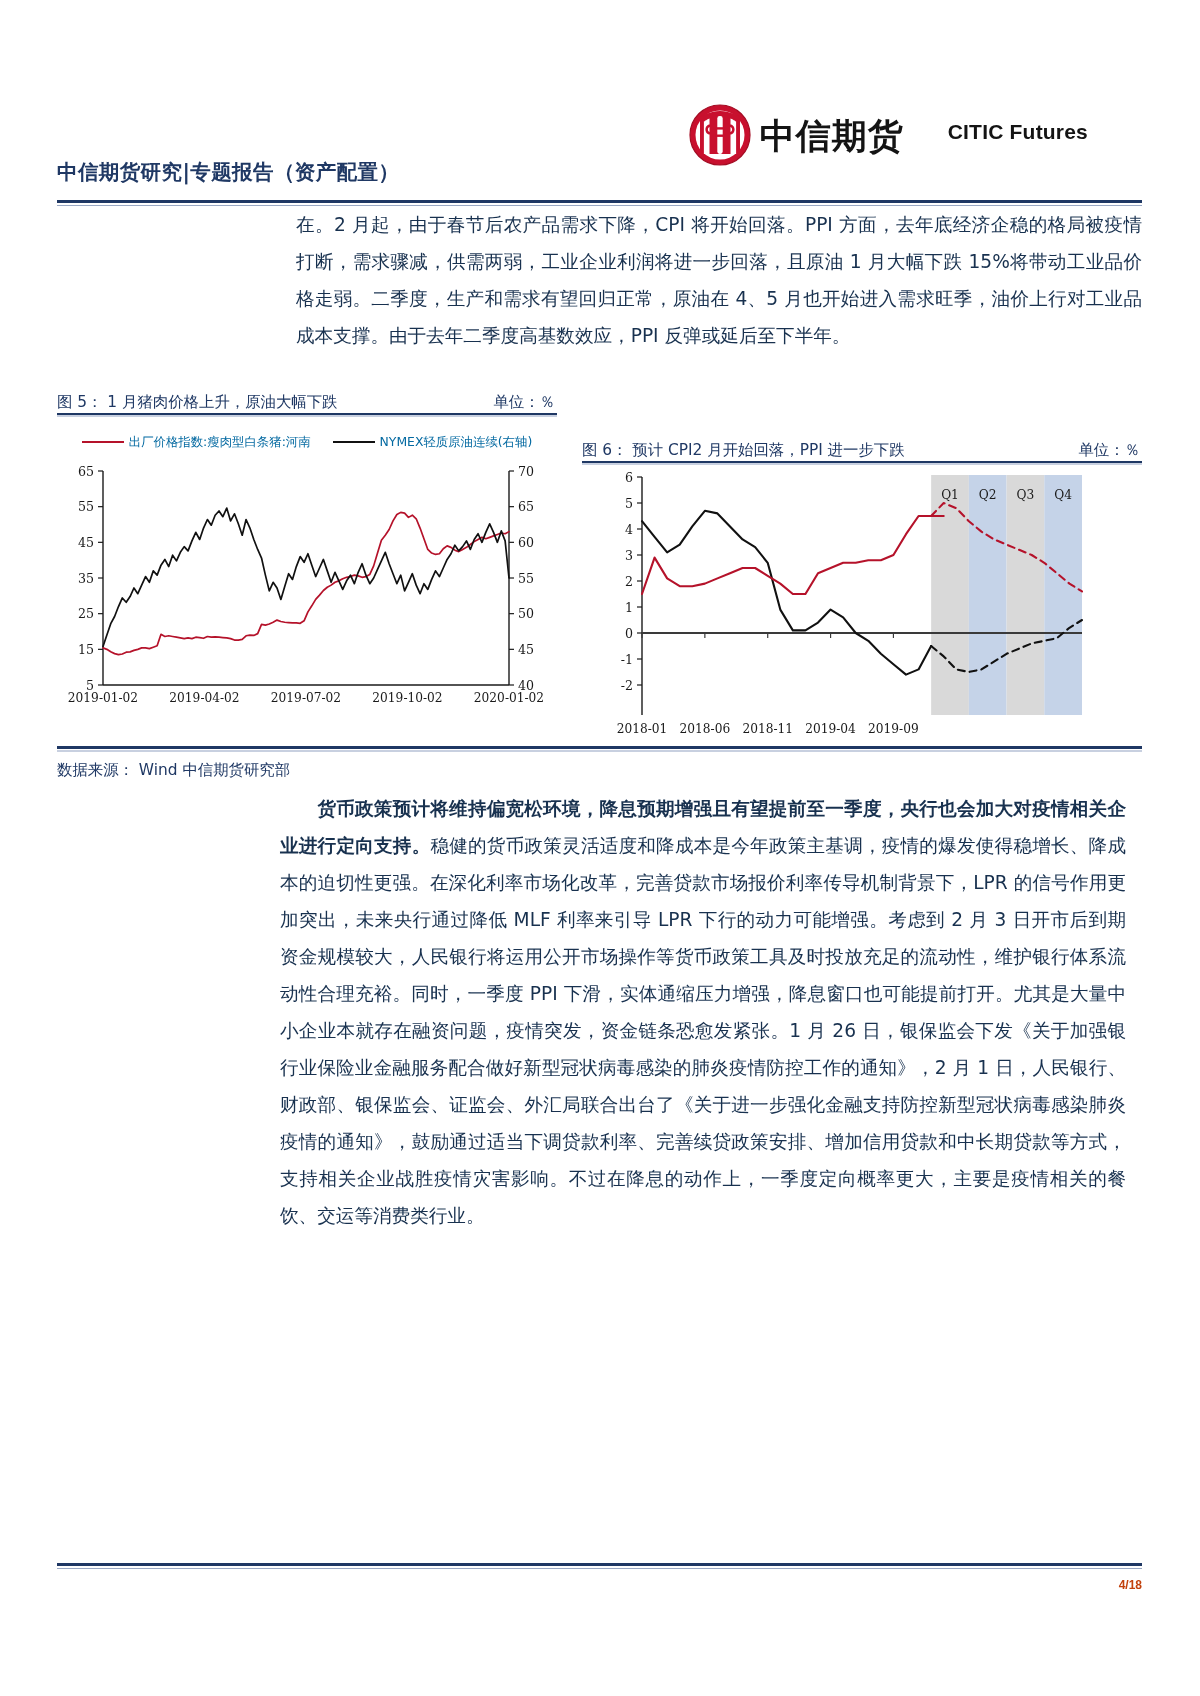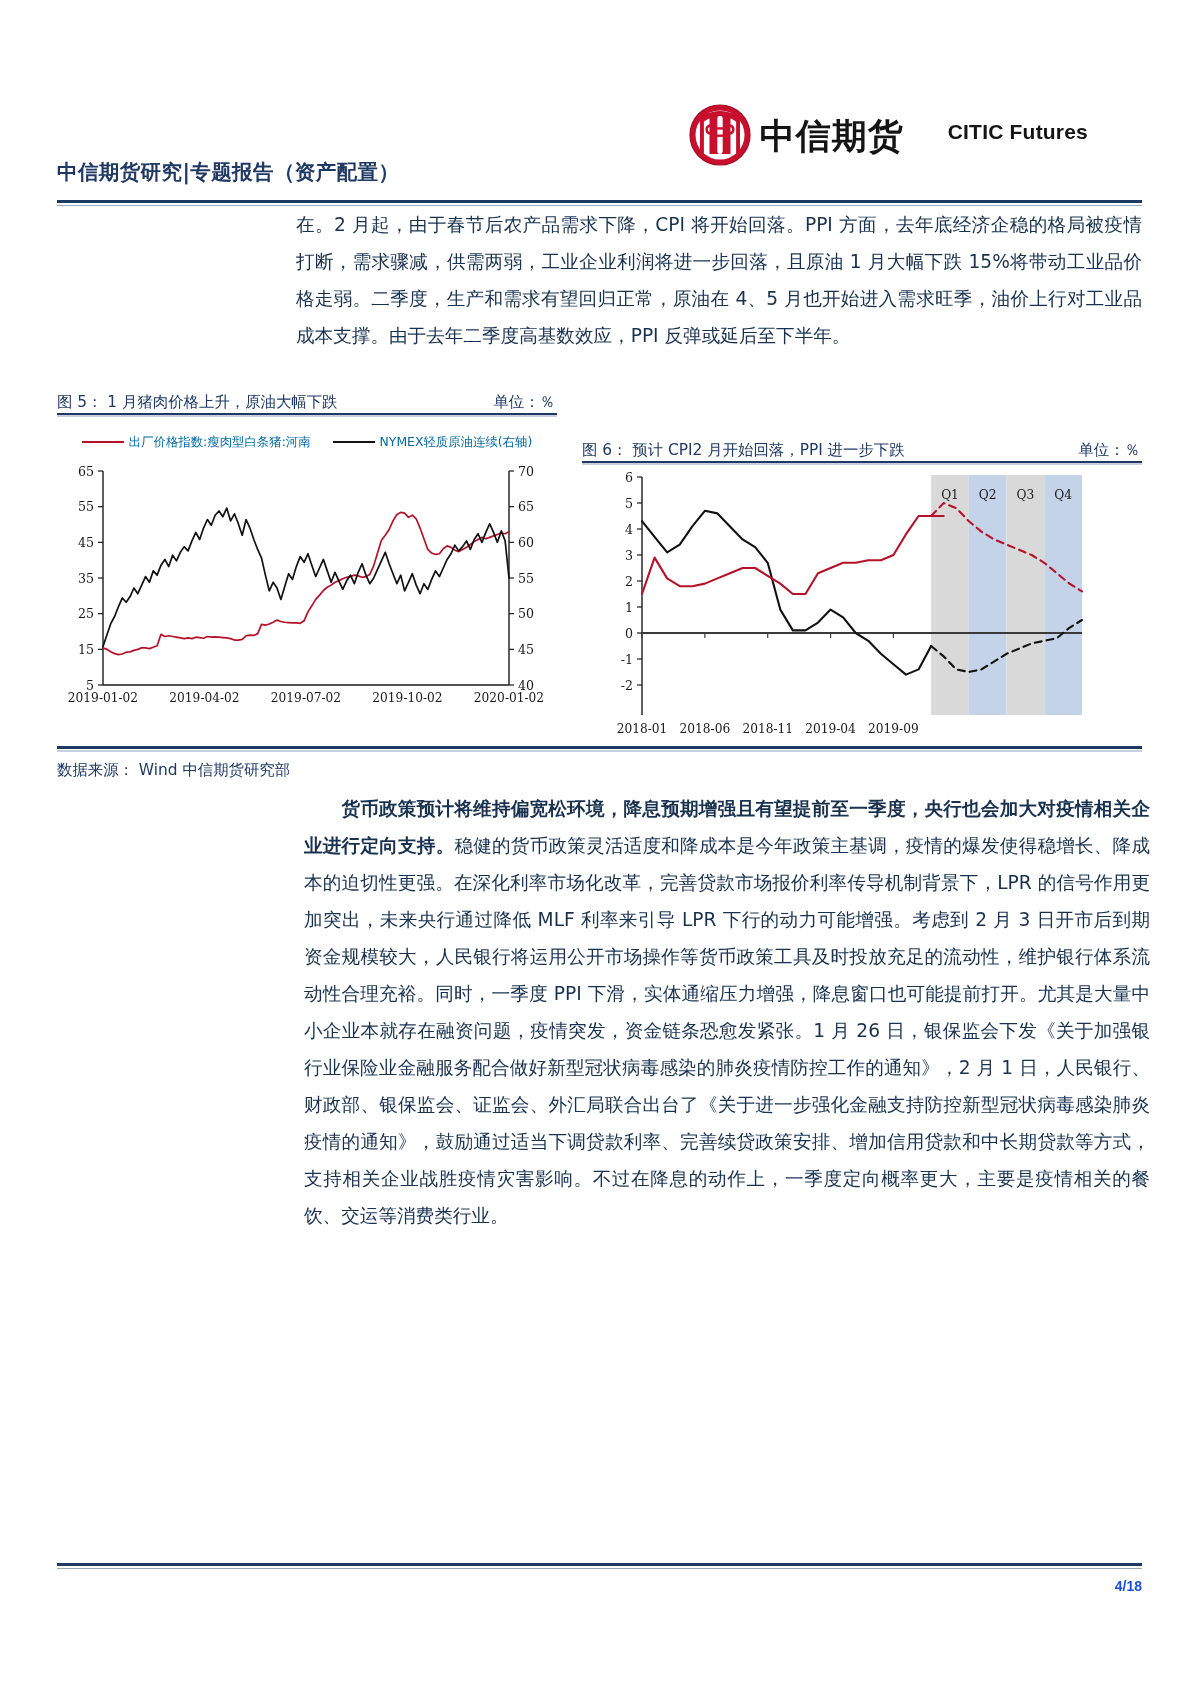--- a/index.html
+++ b/index.html
@@ -49,21 +49,21 @@
   .para {
     position:absolute;
     font-family:"DejaVu Sans","Liberation Sans",sans-serif;
     font-size:18.6px;
     color:#18314f;
     line-height:37px;
     text-align:justify;
     text-justify:inter-ideograph;
   }
   #para-top { left:296px; top:206px; width:846px; }
-  #para-mid { left:304px; top:790px; width:846px; }
+  #para-mid { left:280px; top:790px; width:846px; }
   #para-mid b { font-weight:700; }
   .indent { display:inline-block; width:2em; }
 
   
   .fig { position:absolute; }
   .fig-cap {
     position:relative; height:30px;
     border-bottom:2.5px solid #1f3864;
     display:flex; align-items:flex-end; justify-content:space-between;
   }
@@ -111,21 +111,21 @@
     position:absolute; left:57px; top:1563px; width:1085px; height:3px;
     background:#1f3864;
   }
   .foot-rule2 {
     position:absolute; left:57px; top:1568px; width:1085px; height:1px;
     background:#9aa8c4;
   }
   .pageno {
     position:absolute; right:58px; top:1578px;
     font-family:"Liberation Sans",sans-serif;
-    font-size:14px; font-weight:700; color:#1d4ed8;
+    font-size:12px; font-weight:700; color:#c2410c;
   }
 </style>
 </head>
 <body>
 
 <div class="page">
 
   <div class="header">
     <div class="logo-wrap">
       <div class="logo-mark">

